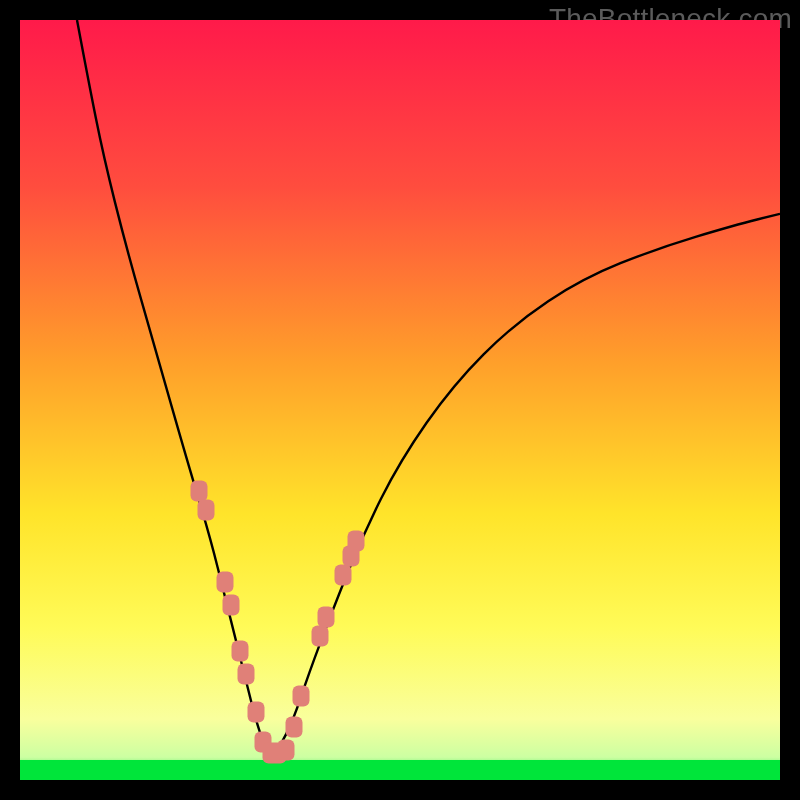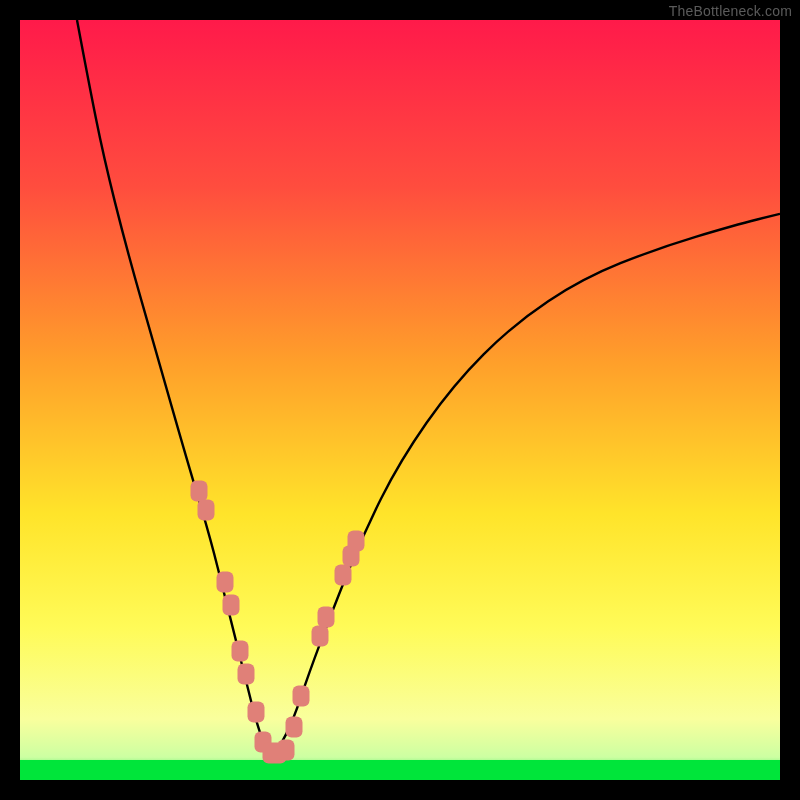--- a/index.html
+++ b/index.html
@@ -31,21 +31,21 @@
     bottom: 0;
     width: 760px;
     height: 20px;
     background: #00e53a;
   }
   .watermark {
     position: absolute;
     top: 3px;
     right: 8px;
     color: #5b5b5b;
-    font-size: 14px;
+    font-size: 28px;
     font-weight: 400;
     letter-spacing: 0.2px;
   }
   svg.curve {
     position: absolute;
     left: 0;
     top: 0;
     width: 760px;
     height: 760px;
   }

